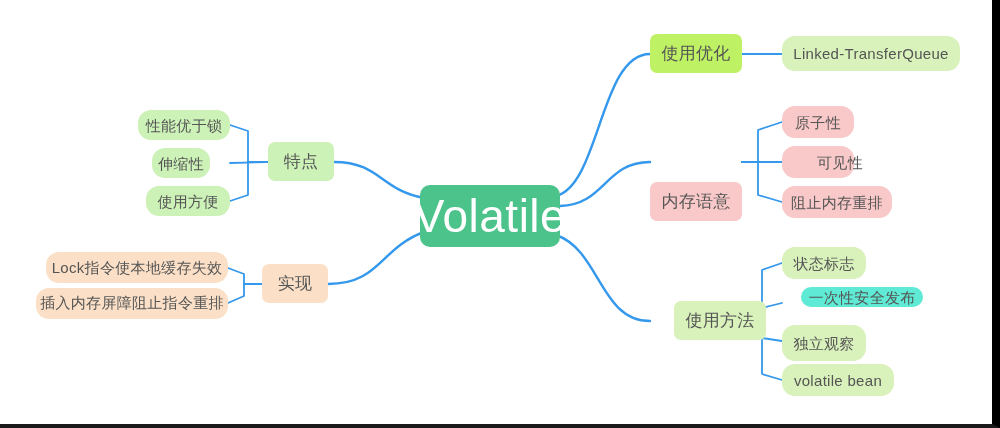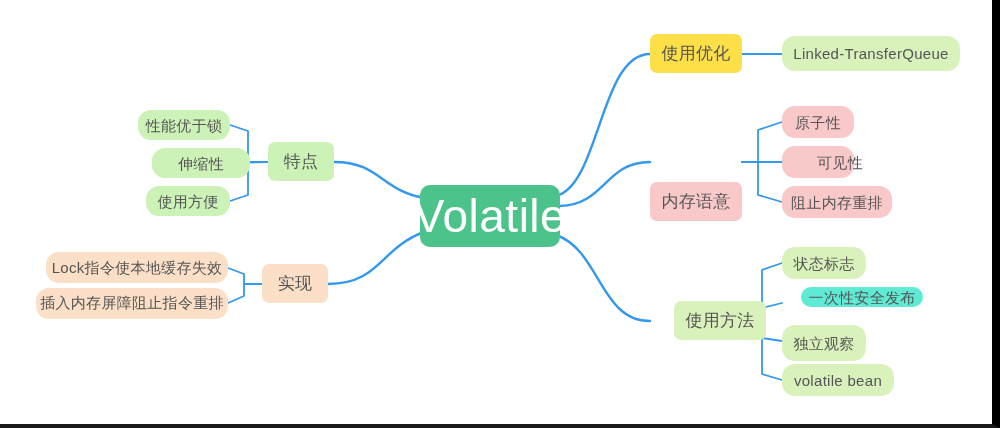--- a/index.html
+++ b/index.html
@@ -82,33 +82,33 @@
       <path d="M 742 321 L 762 321 L 762 374 L 782 380" fill="none" stroke="#3498ec" stroke-width="1.8" stroke-linecap="round" stroke-linejoin="round"></path>
       <path d="M 268 162 L 248 162 L 248 131 L 230 125" fill="none" stroke="#3498ec" stroke-width="1.8" stroke-linecap="round" stroke-linejoin="round"></path>
       <path d="M 268 162 L 230 163" fill="none" stroke="#3498ec" stroke-width="1.8" stroke-linecap="round" stroke-linejoin="round"></path>
       <path d="M 268 162 L 248 162 L 248 195 L 230 201" fill="none" stroke="#3498ec" stroke-width="1.8" stroke-linecap="round" stroke-linejoin="round"></path>
       <path d="M 262 284 L 244 284 L 244 274 L 228 268" fill="none" stroke="#3498ec" stroke-width="1.8" stroke-linecap="round" stroke-linejoin="round"></path>
       <path d="M 262 284 L 244 284 L 244 296 L 228 303" fill="none" stroke="#3498ec" stroke-width="1.8" stroke-linecap="round" stroke-linejoin="round"></path>
     </svg>
 
   <div id="nodes">
       <div class="node root" style="left: 420px; top: 185px; width: 140px; height: 62px; background: rgb(76, 195, 138); color: rgb(255, 255, 255);">Volatile</div>
-      <div class="node branch" style="left: 650px; top: 34px; width: 92px; height: 39px; background: #fde047;">使用优化</div>
+      <div class="node branch" style="left: 650px; top: 34px; width: 92px; height: 39px; background: #bef264;">使用优化</div>
       <div class="node leaf" style="left: 782px; top: 36px; width: 178px; height: 35px; background: rgb(217, 242, 187);">Linked-TransferQueue</div>
       <div class="node branch" style="left: 650px; top: 142px; width: 92px; height: 39px; background: rgb(249, 201, 201); margin-top: 40px;">内存语意</div>
       <div class="node leaf" style="left: 782px; top: 106px; width: 72px; height: 32px; background: rgb(249, 201, 201);">原子性</div>
       <div class="node leaf" style="left: 782px; top: 146px; width: 72px; height: 32px; background: rgb(249, 201, 201); padding-left: 44px;">可见性</div>
       <div class="node leaf" style="left: 782px; top: 186px; width: 110px; height: 32px; background: rgb(249, 201, 201);">阻止内存重排</div>
       <div class="node branch" style="left: 650px; top: 301px; width: 92px; height: 39px; background: rgb(217, 242, 187); margin-left: 24px;">使用方法</div>
       <div class="node leaf" style="left: 782px; top: 247px; width: 84px; height: 32px; background: rgb(217, 242, 187);">状态标志</div>
       <div class="node leaf" style="left: 782px; top: 287px; width: 122px; height: 20px; background: #5eead4; margin-left: 19px;">一次性安全发布</div>
       <div class="node leaf" style="left: 782px; top: 325px; width: 84px; height: 36px; background: rgb(217, 242, 187);">独立观察</div>
       <div class="node leaf" style="left: 782px; top: 364px; width: 112px; height: 32px; background: rgb(217, 242, 187);">volatile bean</div>
       <div class="node branch" style="left: 268px; top: 142px; width: 66px; height: 39px; background: rgb(205, 242, 184);">特点</div>
       <div class="node leaf" style="left: 138px; top: 110px; width: 92px; height: 30px; background: rgb(205, 242, 184);">性能优于锁</div>
-      <div class="node leaf" style="left: 152px; top: 148px; width: 98px; height: 30px; background: rgb(205, 242, 184);">伸缩性</div>
+      <div class="node leaf" style="left: 152px; top: 148px; width: 58px; height: 30px; background: rgb(205, 242, 184);">伸缩性</div>
       <div class="node leaf" style="left: 146px; top: 186px; width: 84px; height: 30px; background: rgb(205, 242, 184);">使用方便</div>
       <div class="node branch" style="left: 262px; top: 264px; width: 66px; height: 39px; background: rgb(251, 224, 199);">实现</div>
       <div class="node leaf" style="left: 46px; top: 252px; width: 182px; height: 31px; background: rgb(251, 224, 199);">Lock指令使本地缓存失效</div>
       <div class="node leaf" style="left: 36px; top: 288px; width: 192px; height: 31px; background: rgb(251, 224, 199); font-family: Liberation Serif, serif;">插入内存屏障阻止指令重排</div>
     </div>
 
 </div>
 
 </body></html>

